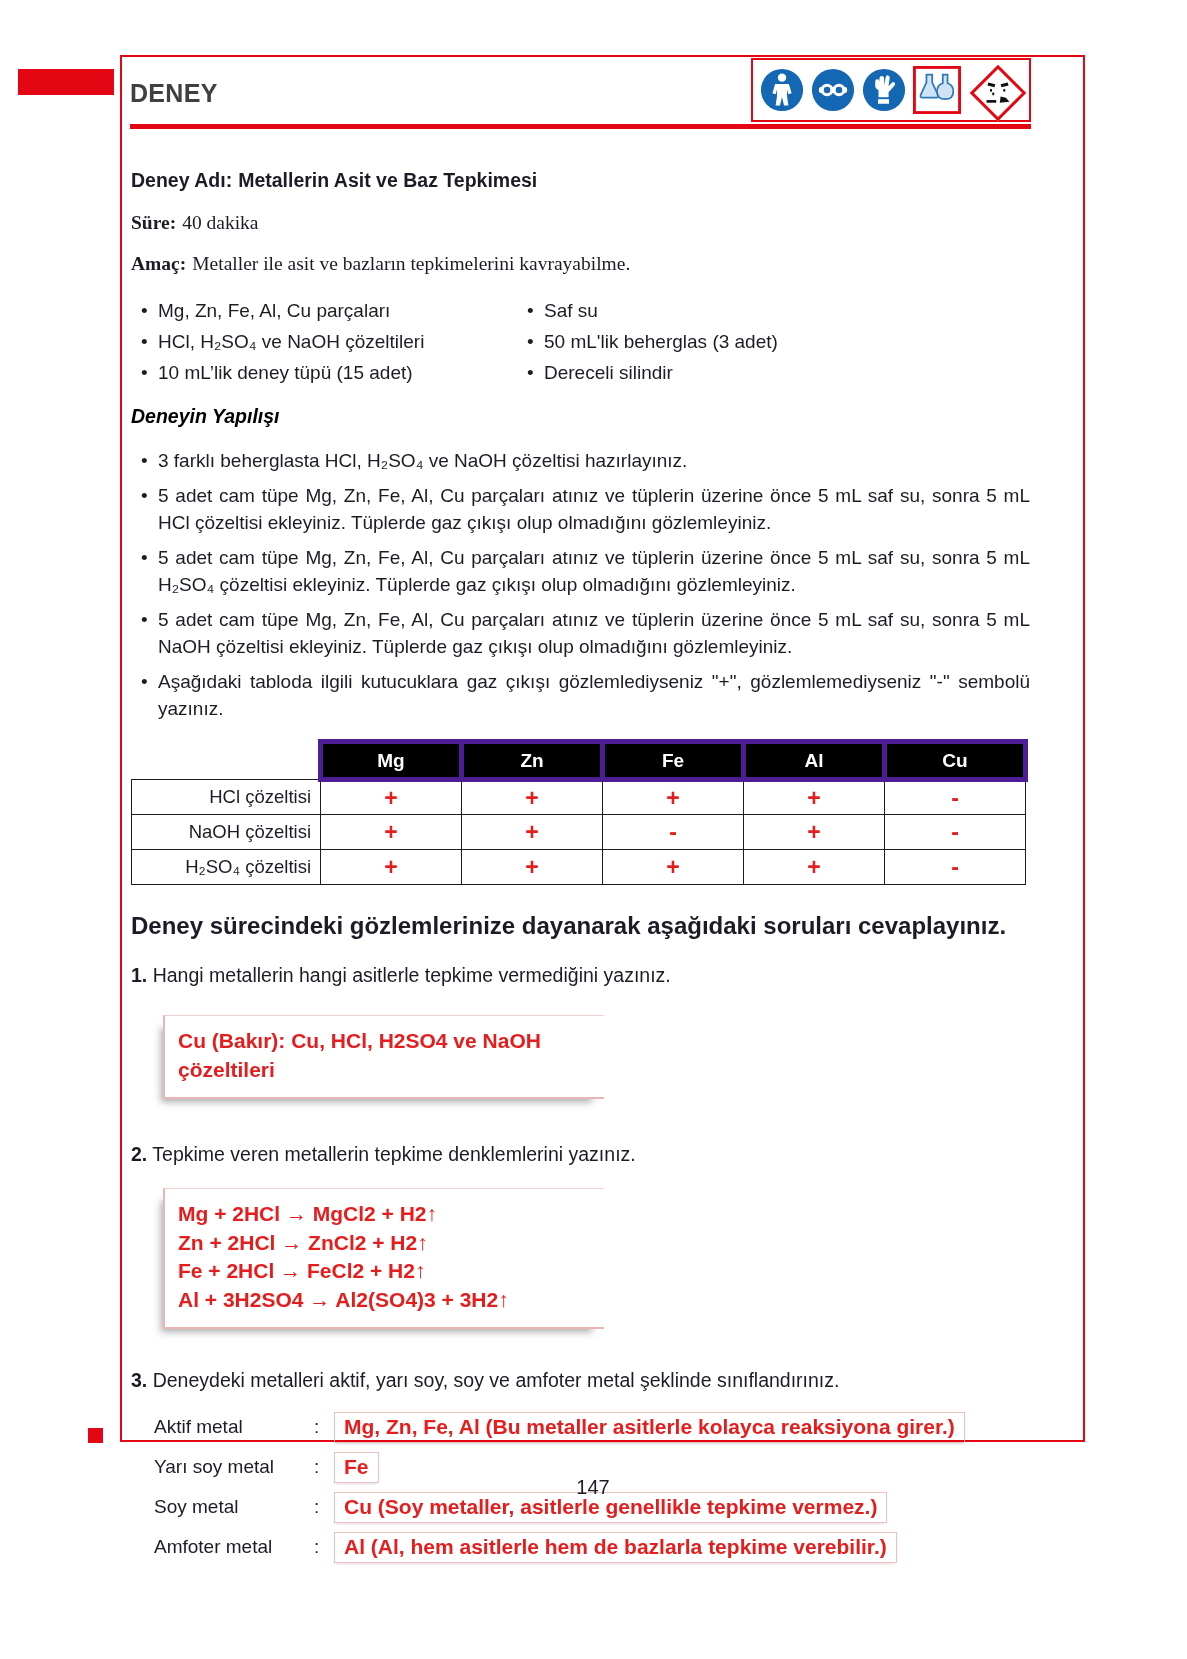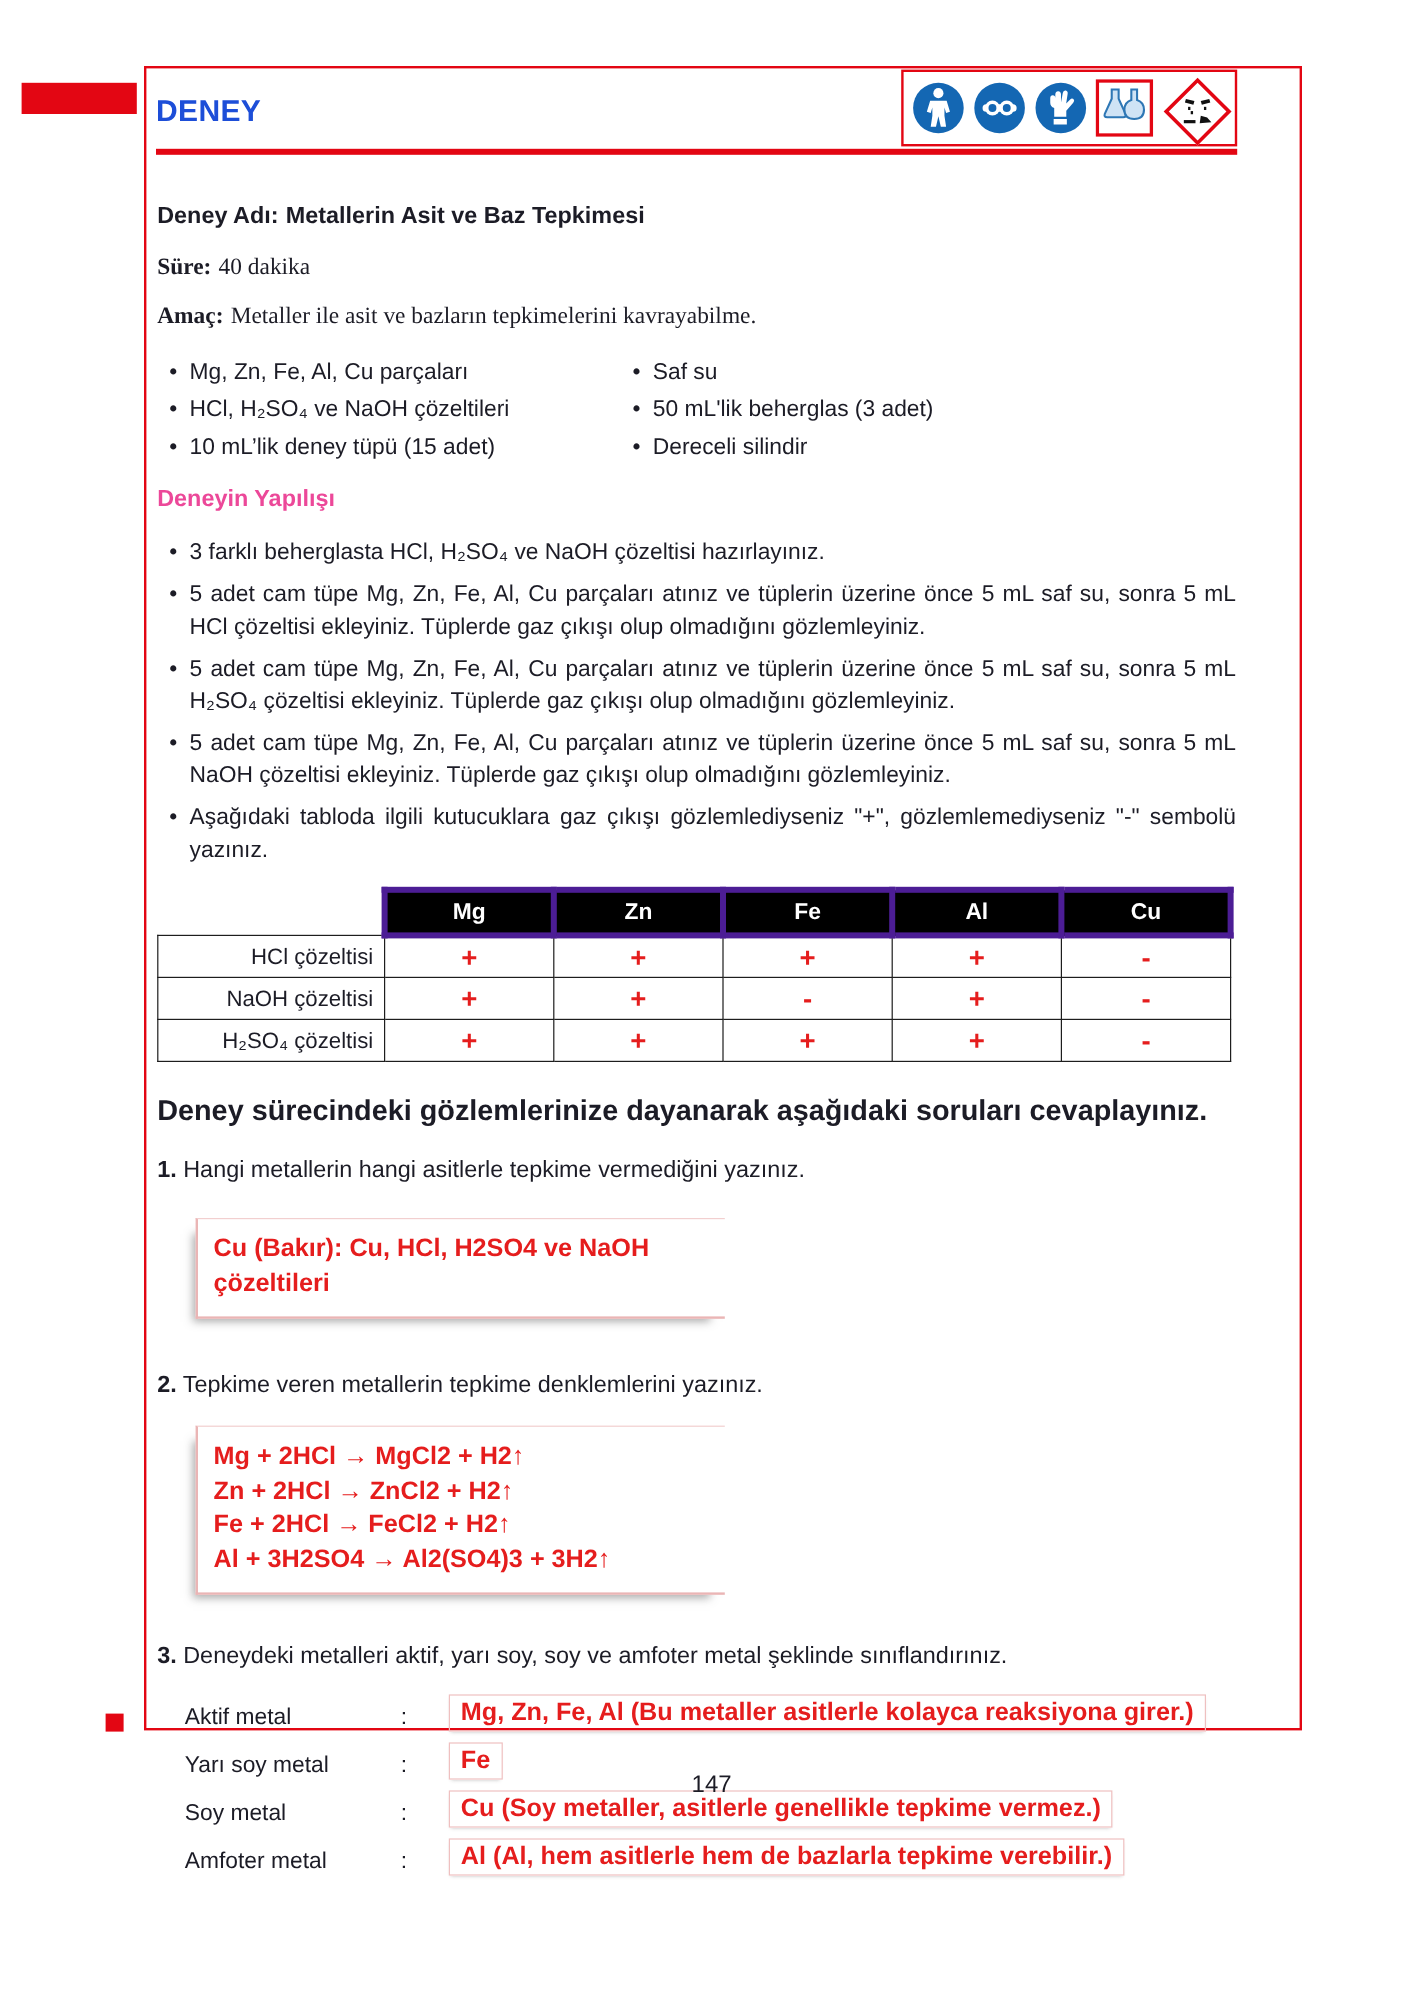--- a/index.html
+++ b/index.html
@@ -10,37 +10,37 @@
   }
   .page{position:absolute;inset:0;}
 
   
   .accent-top-left{position:absolute;left:18px;top:69px;width:96px;height:26px;background:#e30613;}
   .accent-bottom-left{position:absolute;left:88px;top:1428px;width:15px;height:15px;background:#e30613;}
   .frame{position:absolute;left:120px;top:55px;width:961px;height:1383px;border:2px solid #e30613;background:#fff;}
 
   
   .header{display:flex;justify-content:space-between;align-items:flex-start;padding:0 52px 0 8px;}
-  .deney-title{color:#1d4ed8;font-weight:bold;font-size:25px;margin-top:22px;letter-spacing:.3px;}
+  .deney-title{color:#404040;font-weight:bold;font-size:25px;margin-top:22px;letter-spacing:.3px;}
   .icons-box{border:2px solid #e30613;display:flex;align-items:center;gap:7px;padding:3px 7px;margin-top:1px;background:#fff;}
   .icon{display:inline-flex;align-items:center;justify-content:center;}
   .diamond-wrap{width:54px;height:54px;position:relative;}
   .diamond-inner{position:absolute;left:10px;top:10px;width:34px;height:34px;border:3px solid #e30613;background:#fff;
     transform:rotate(45deg);display:flex;align-items:center;justify-content:center;}
   .diamond-inner svg{transform:rotate(-45deg);}
   .title-underline{height:5px;background:#e30613;margin:2px 52px 0 8px;}
 
   
   .content{padding:0 52px 0 9px;}
   .exp-name{margin-top:40px;font-size:19.5px;font-weight:normal;}
   .info-line{margin-top:13px;font-size:19.5px;font-family:Liberation Serif, serif;}
   .info-line b{font-weight:bold;}
   .v{margin-left:6px;}
   .section-heading{margin-top:17px;font-size:19.5px;font-weight:bold;}
-  .section-heading.red{color:#ec4899;}
+  .section-heading.red{color:#000000;font-style:italic;}
 
   .materials-cols{display:flex;margin-top:6px;}
   .materials-cols .col-left{width:386px;}
   .materials-cols .col-right{flex:1;}
   .blist{list-style:none;margin:0;padding:0;}
   .blist li{position:relative;padding-left:27px;font-size:19px;line-height:31px;}
   .blist li::before{content:"•";position:absolute;left:10px;color:#1c1c26;}
 
   .steps{margin-top:5px;}
   .steps li{line-height:27px;margin-top:8px;text-align:justify;padding-right:1px;}
@@ -62,21 +62,21 @@
 
   .answer-box{margin-left:32px;background:#fff;width:414px;
     border-top:1px solid #f2cfcf;border-left:2px solid #eab5b5;border-bottom:2px solid #eab5b5;
     box-shadow:-7px 8px 7px -5px rgba(90,90,90,.5);
     padding:11px 12px 13px 13px;}
   .box1{margin-top:28px;}
   .box2{margin-top:22px;}
   .hw{color:#e51d1d;font-weight:bold;font-size:21px;line-height:28.5px;}
 
   .class-rows{margin-top:13px;}
-  .class-row{display:flex;align-items:flex-end;margin-top:9px;min-height:27px;gap:20px;}
+  .class-row{display:flex;align-items:center;margin-top:9px;min-height:27px;}
   .class-label{width:160px;margin-left:23px;font-size:19px;}
   .class-colon{width:20px;font-size:19px;}
   .class-answer{border:1px solid #efc0c0;box-shadow:0 2px 3px -2px rgba(120,120,120,.45);
     color:#e51d1d;font-weight:bold;font-size:21px;padding:0 9px 2px;line-height:27px;white-space:nowrap;}
 
   .page-number{position:absolute;top:1476px;left:28px;width:1130px;text-align:center;font-size:20px;color:#1c1c26;}
 </style>
 </head>
 <body>
 

